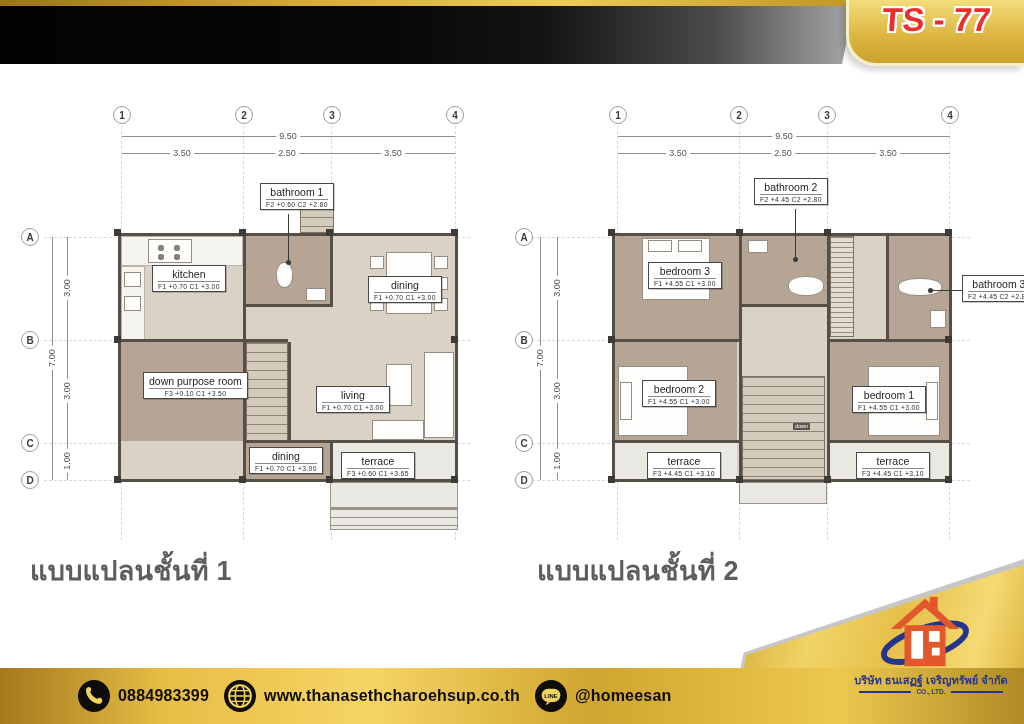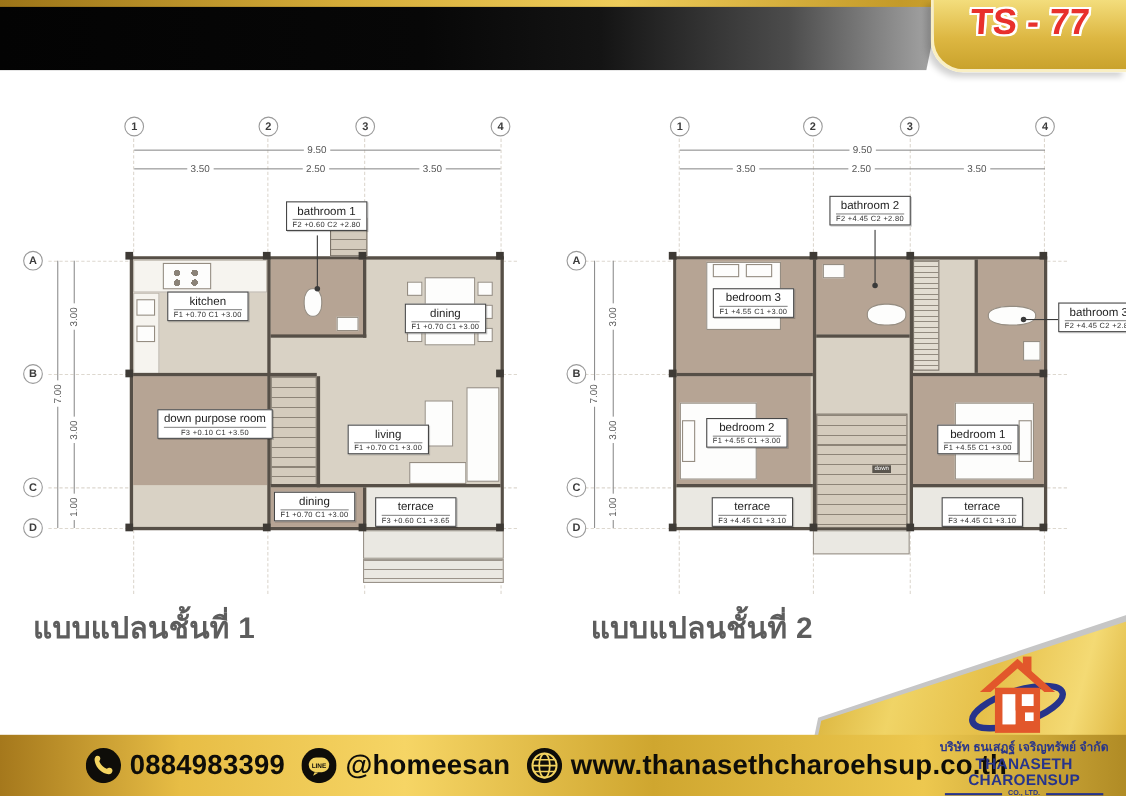--- a/index.html
+++ b/index.html
@@ -61,21 +61,21 @@
   .room-label .lv { font-size:6.8px; color:#2e2e2e; border-top:1px solid #8a8a8a; margin-top:1px;
     padding-top:1px; white-space:nowrap; letter-spacing:.3px; }
   .down-chip { position:absolute; font-size:5.5px; color:#fff; background:#5a554e; padding:0 2px; line-height:7px; }
   .caption { position:absolute; font-size:27px; color:#5d5d5d; font-weight:700; letter-spacing:.3px; }
 
   
   .footer-bar { position:absolute; left:0; bottom:0; width:100%; height:56px;
     background:linear-gradient(90deg,#a5781c,#e7bd45 16%,#f6d565 36%,#cfa62f 58%,#edc84f 82%,#b08b25); }
   .contact { position:absolute; left:78px; bottom:8px; height:40px; display:flex; align-items:center; gap:15px; z-index:8; }
   .c-item { display:flex; align-items:center; gap:8px; }
-  .c-item .txt { font-size:25px; font-weight:700; color:#0e0d09; letter-spacing:.2px; }
+  .c-item .txt { font-size:16px; font-weight:700; color:#0e0d09; letter-spacing:.2px; }
   .c-icon { width:32px; height:32px; flex:0 0 auto; }
 
   
   .silver-edge { position:absolute; left:729px; top:554px; width:295px; height:170px;
     background:#c6c6c6; clip-path:polygon(0 100%,5% 58%,100% 3%,100% 100%); }
   .logo-panel { position:absolute; left:732px; top:560px; width:292px; height:164px;
     background:linear-gradient(105deg,#d3a92f 0%,#f0d466 30%,#e6c04a 55%,#f4da74 80%,#d8ae35 100%);
     clip-path:polygon(0 100%,5% 58%,100% 3%,100% 100%); }
   .logo-svg { position:absolute; left:878px; top:592px; width:94px; height:84px; z-index:9; }
   .company { position:absolute; left:842px; top:674px; width:178px; text-align:center; z-index:9; }
@@ -334,52 +334,51 @@
     <div class="c-item">
       <svg class="c-icon" viewBox="0 0 24 24">
         <circle cx="12" cy="12" r="12" fill="#0e0d09"></circle>
         <path d="M8 5.2c1.4 0 2.2 1.4 1.8 2.5l-.6 1.5c1.2 2.4 2.5 3.7 5 4.9l1.5-.6c1.1-.4 2.5.4 2.5 1.8 0 1.5-1.2 2.7-2.7 2.6C10.8 17.4 6.5 13.1 6 8.4 5.8 6.9 6.5 5.2 8 5.2Z" fill="#f2d360"></path>
       </svg>
       <span class="txt">0884983399</span>
     </div>
     <div class="c-item">
       <svg class="c-icon" viewBox="0 0 24 24">
         <circle cx="12" cy="12" r="12" fill="#0e0d09"></circle>
-        <rect x="5" y="6.5" width="14" height="10" rx="5" fill="#f2d360"></rect>
-        <path d="M9 16.5 L8 19 L11.5 16.8 Z" fill="#f2d360"></path>
-        <text x="12" y="13.6" text-anchor="middle" font-size="4.4" font-weight="bold" fill="#0e0d09" font-family="Liberation Sans, sans-serif">LINE</text>
-      </svg>
-      <span class="txt">@homeesan</span>
-    </div>
-    <div class="c-item">
-      <svg class="c-icon" viewBox="0 0 24 24">
-        <circle cx="12" cy="12" r="12" fill="#0e0d09"></circle>
         <circle cx="12" cy="12" r="8.2" fill="none" stroke="#f2d360" stroke-width="1.4"></circle>
         <ellipse cx="12" cy="12" rx="3.6" ry="8.2" fill="none" stroke="#f2d360" stroke-width="1.2"></ellipse>
         <line x1="3.8" y1="12" x2="20.2" y2="12" stroke="#f2d360" stroke-width="1.2"></line>
         <line x1="5" y1="8" x2="19" y2="8" stroke="#f2d360" stroke-width="1"></line>
         <line x1="5" y1="16" x2="19" y2="16" stroke="#f2d360" stroke-width="1"></line>
       </svg>
       <span class="txt">www.thanasethcharoehsup.co.th</span>
+    </div>
+    <div class="c-item">
+      <svg class="c-icon" viewBox="0 0 24 24">
+        <circle cx="12" cy="12" r="12" fill="#0e0d09"></circle>
+        <rect x="5" y="6.5" width="14" height="10" rx="5" fill="#f2d360"></rect>
+        <path d="M9 16.5 L8 19 L11.5 16.8 Z" fill="#f2d360"></path>
+        <text x="12" y="13.6" text-anchor="middle" font-size="4.4" font-weight="bold" fill="#0e0d09" font-family="Liberation Sans, sans-serif">LINE</text>
+      </svg>
+      <span class="txt">@homeesan</span>
     </div>
   </div>
 
   <svg class="logo-svg" viewBox="0 0 94 86">
     <ellipse cx="47" cy="52" rx="44" ry="15" fill="none" stroke="#27348b" stroke-width="6" transform="rotate(-18 47 52)"></ellipse>
     <rect x="52" y="5" width="8" height="15" fill="#e2572b"></rect>
     <path d="M12 38 L47 7 L82 38 L72 38 L47 16 L22 38 Z" fill="#e2572b"></path>
     <rect x="26" y="34" width="42" height="42" fill="#e2572b"></rect>
     <rect x="33" y="40" width="12" height="28" fill="#fff"></rect>
     <rect x="51" y="40" width="11" height="11" fill="#fff"></rect>
     <path d="M33 68 L45 55 L45 68 Z" fill="#fff"></path>
     <rect x="54" y="57" width="8" height="8" fill="#fff"></rect>
   </svg>
   <div class="company">
     <div class="thai">บริษัท ธนเสฏฐ์ เจริญทรัพย์ จำกัด</div>
-    <div class="en">THANASETH CHAROENSUP</div>
     <div class="suffix-row">
       <div class="rule"></div>
       <span class="suffix">CO., LTD.</span>
       <div class="rule"></div>
     </div>
   </div>
 
 </div>
 
 </body></html>

